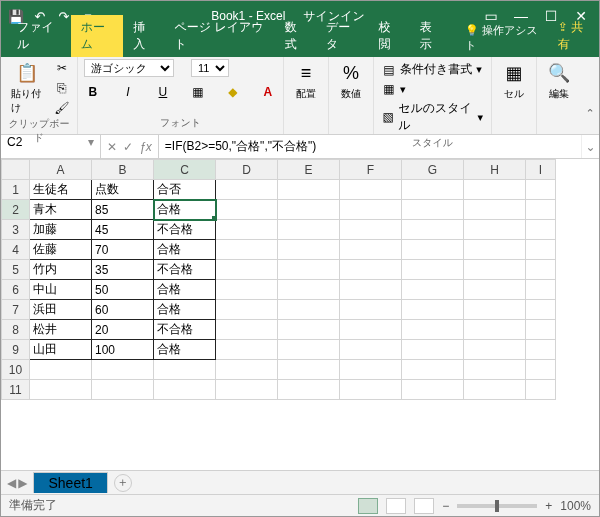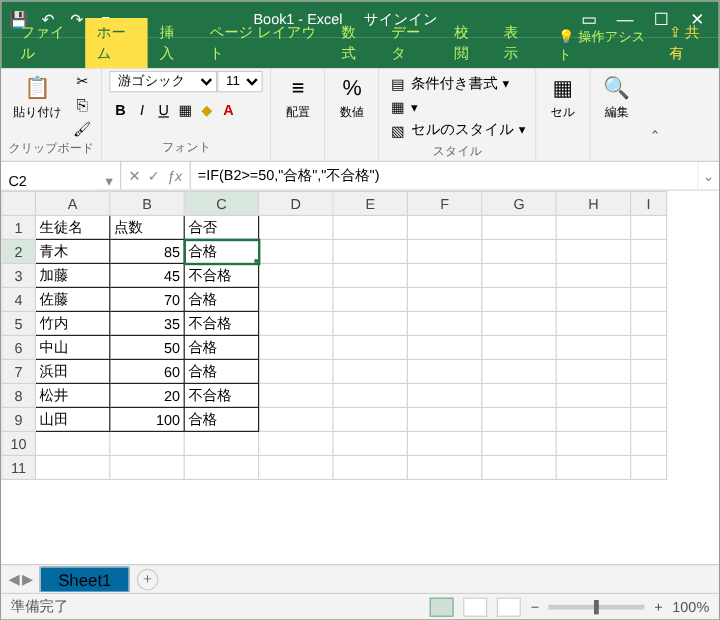--- a/index.html
+++ b/index.html
@@ -4,52 +4,52 @@
 <style>
 *{box-sizing:border-box;margin:0;padding:0;font-family:"Meiryo UI","Yu Gothic",sans-serif;font-size:12px;user-select:none}
 body{width:600px;height:517px;background:#fff;display:flex;flex-direction:column;overflow:hidden;border:1px solid #999}
 .titlebar{height:30px;background:#217346;color:#fff;display:flex;align-items:center;padding:0 4px}
 .qat{display:flex;gap:2px;align-items:center}
 .qat .btn{width:22px;height:22px;display:flex;align-items:center;justify-content:center;color:#fff;font-size:13px}
 .title-center{flex:1;text-align:center;font-size:12px;display:flex;justify-content:center;gap:18px;align-items:center}
 .win-ctrl{display:flex;gap:2px}
 .win-ctrl .btn{width:28px;height:26px;display:flex;align-items:center;justify-content:center;color:#fff;font-size:14px}
 .tabs{height:26px;background:#217346;display:flex;padding-left:6px;align-items:flex-end}
-.tab{padding:4px 10px;color:#bef264;font-size:12px;cursor:pointer}
+.tab{padding:4px 10px;color:#ffffff;font-size:12px;cursor:pointer}
 .tab.active{background:#fde047;color:#217346}
 .tab.tell{margin-left:4px;font-size:11px}
 .tab.tell::before{content:"💡 ";font-size:11px}
 .ribbon{height:78px;background:#f3f3f3;border-bottom:1px solid #d0d0d0;display:flex}
 .group{border-right:1px solid #e0e0e0;padding:2px 6px;display:flex;flex-direction:column;justify-content:space-between;position:relative}
 .group-body{display:flex;gap:4px;align-items:flex-start;flex:1}
 .group-label{font-size:10px;color:#666;text-align:center;padding-bottom:2px}
 .big-btn{display:flex;flex-direction:column;align-items:center;gap:2px;padding:2px 4px;cursor:pointer}
 .big-btn .ic{width:24px;height:24px;display:flex;align-items:center;justify-content:center;font-size:18px}
 .big-btn .lbl{font-size:10px}
 .sel{height:18px;border:1px solid #ccc;background:#fff;font-size:11px;padding:0 2px}
-.row{display:flex;gap:0;align-items:center;margin-bottom:2px}
+.row{display:flex;gap:17px;align-items:center;margin-bottom:2px}
 .minibtn{width:18px;height:18px;border:1px solid transparent;display:flex;align-items:center;justify-content:center;font-size:12px;cursor:pointer}
 .style-item{font-size:11px;padding:2px 2px;cursor:pointer;display:flex;align-items:center;gap:4px}
 .style-item .ic{width:14px;height:14px;display:inline-flex;align-items:center;justify-content:center;font-size:12px}
 .collapse-btn{width:20px;height:20px;position:relative;top:50px;font-size:11px;color:#666;cursor:pointer;text-align:center}
 .namebox-row{height:24px;border-bottom:1px solid #d0d0d0;display:flex;align-items:stretch;background:#fff}
-.namebox{width:100px;border-right:1px solid #d0d0d0;display:flex;align-items:flex-end;padding:0 6px}
+.namebox{width:100px;border-right:1px solid #d0d0d0;display:flex;align-items:flex-start;padding:0 6px}
 .namebox input{border:none;width:70px;font-size:12px;outline:none}
 .fx-btns{display:flex;align-items:center;gap:6px;padding:0 6px;border-right:1px solid #d0d0d0;color:#888}
 .formula-bar{flex:1;display:flex;align-items:center;padding:0 6px}
 .formula-bar input{border:none;width:100%;font-size:12px;outline:none}
 .fb-expand{width:18px;display:flex;align-items:center;justify-content:center;color:#888;border-left:1px solid #eee}
 .grid-wrap{flex:1;overflow:auto;position:relative;background:#fff}
 table.grid{border-collapse:collapse;table-layout:fixed}
 table.grid th,table.grid td{border:1px solid #d4d4d4;height:20px;font-size:12px;font-weight:normal;background:#fff;padding:0 3px;overflow:hidden;white-space:nowrap}
 table.grid th{background:#f0f0f0;text-align:center;color:#444}
 table.grid th.corner{background:#f0f0f0;width:28px}
 table.grid th.rowhdr{width:28px;text-align:center}
 td.bordered{border:1px solid #222 !important}
-td.ralign{text-align:right}
+td.ralign{}
 td.active{outline:2px solid #217346;outline-offset:-1px;position:relative}
 td.active::after{content:"";position:absolute;right:-3px;bottom:-3px;width:6px;height:6px;background:#217346}
 th.sel{background:#d8e6dd !important;color:#217346}
 .sheet-tabs{height:24px;border-top:1px solid #d0d0d0;display:flex;align-items:center;padding:0 6px;gap:6px;background:#f3f3f3}
 .sheet-nav{display:flex;gap:2px;color:#888}
 .sheet-tab{background:#0369a1;border:1px solid #ccc;border-bottom:none;padding:2px 14px;font-size:14px}
 .sheet-add{width:18px;height:18px;border:1px solid #ccc;border-radius:9px;display:flex;align-items:center;justify-content:center;color:#666;font-size:12px}
 .statusbar{height:22px;background:#f3f3f3;border-top:1px solid #d0d0d0;display:flex;align-items:center;padding:0 8px;font-size:11px;color:#555;justify-content:space-between}
 .status-right{display:flex;align-items:center;gap:8px}
 .viewbtn{width:20px;height:16px;border:1px solid #ccc;background:#fff}

